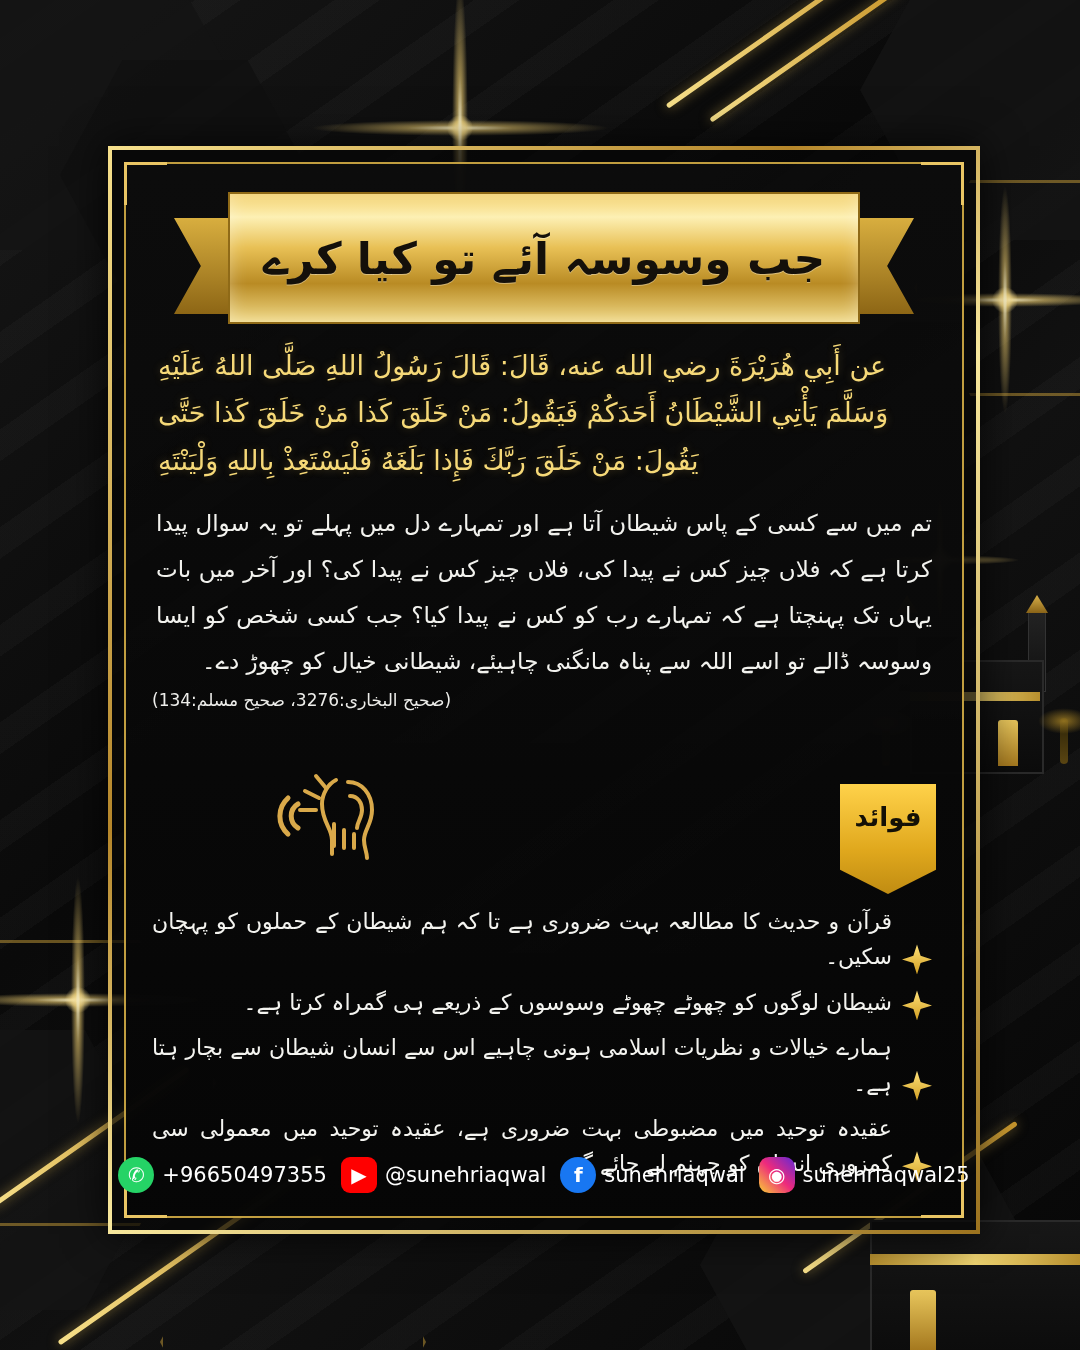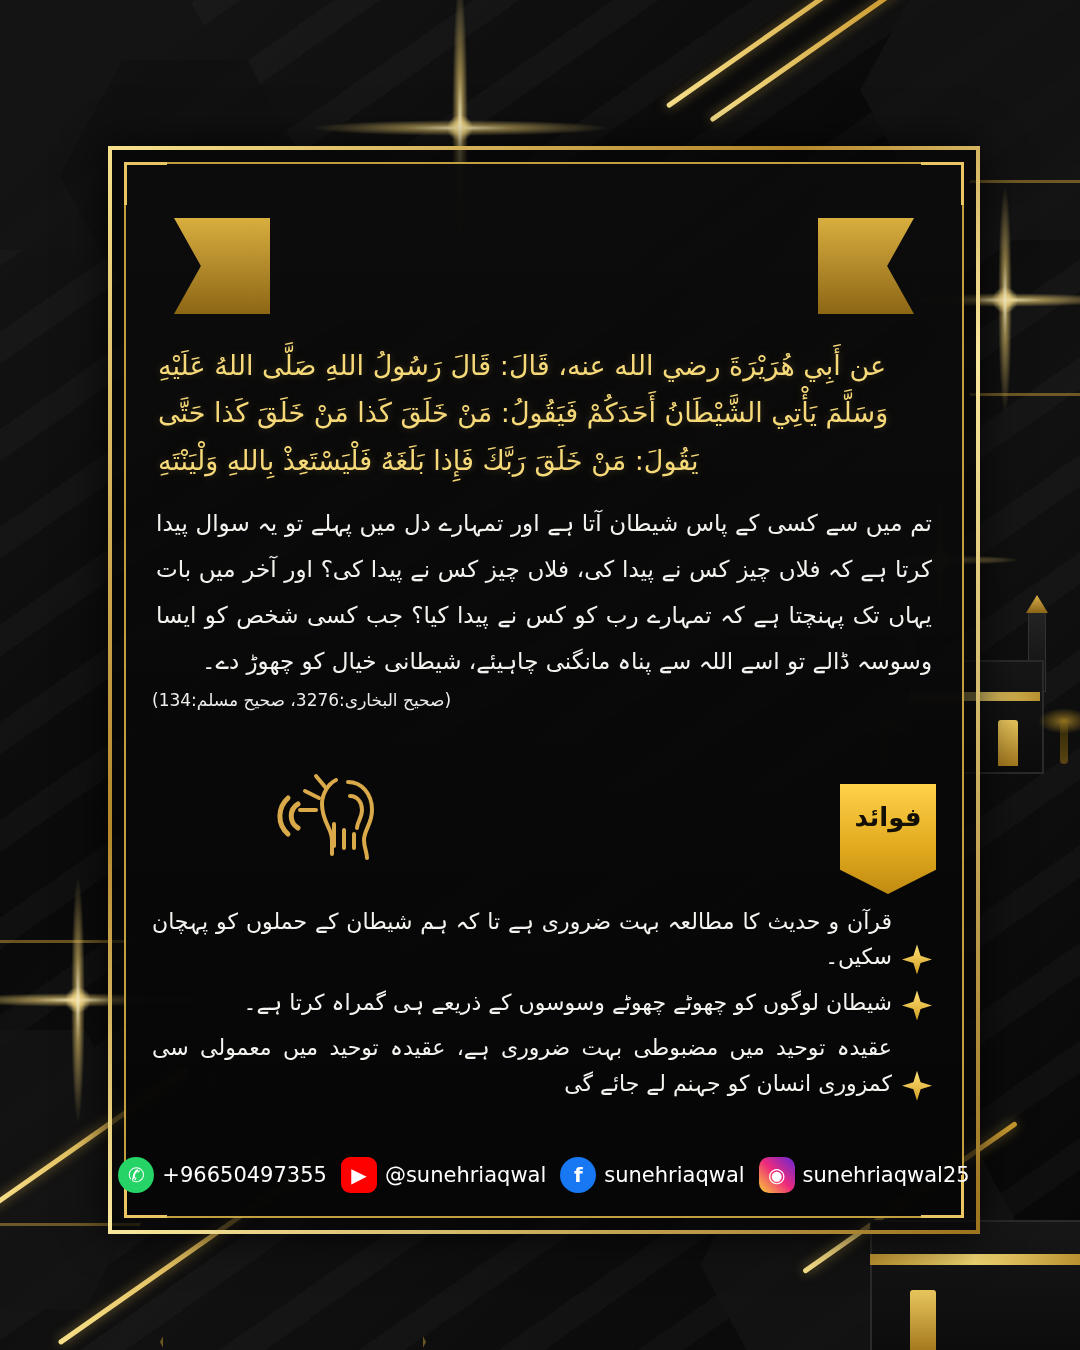--- a/index.html
+++ b/index.html
@@ -305,20 +305,23 @@
 <div class="card-outer">
   <div class="card-inner">
     <div class="card-corner cc-tl"></div>
     <div class="card-corner cc-tr"></div>
     <div class="card-corner cc-bl"></div>
     <div class="card-corner cc-br"></div>
 
     <div class="ribbon-wrap">
       <div class="ribbon-tail left"></div>
       <div class="ribbon-tail right"></div>
+      <div class="ribbon-main">
+        <div class="ribbon-title">جب وسوسہ آئے تو کیا کرے</div>
+      </div>
     </div>
 
     <div class="content">
       <div class="arabic">عن  أَبِي هُرَيْرَةَ رضي الله عنه، قَالَ: قَالَ رَسُولُ اللهِ صَلَّى اللهُ عَلَيْهِ وَسَلَّمَ يَأْتِي الشَّيْطَانُ أَحَدَكُمْ فَيَقُولُ: مَنْ خَلَقَ كَذا مَنْ خَلَقَ كَذا حَتَّى يَقُولَ: مَنْ خَلَقَ رَبَّكَ فَإِذا بَلَغَهُ فَلْيَسْتَعِذْ بِاللهِ وَلْيَنْتَهِ</div>
       <div class="urdu-white">تم میں سے کسی کے پاس شیطان آتا ہے اور تمہارے دل میں پہلے تو یہ سوال پیدا کرتا ہے کہ فلاں چیز کس نے پیدا کی، فلاں چیز کس نے پیدا کی؟ اور آخر میں بات یہاں تک پہنچتا ہے کہ تمہارے رب کو کس نے پیدا کیا؟ جب کسی شخص کو ایسا وسوسہ ڈالے تو اسے اللہ سے پناہ مانگنی چاہیئے، شیطانی خیال کو چھوڑ دے۔</div>
       <div class="reference">(صحیح البخاری:3276، صحیح مسلم:134)</div>
     </div>
 
     <div class="benefit-badge">
       <span>فوائد</span>
@@ -342,20 +345,24 @@
       <div class="benefit-row">
         <div class="b-star"></div>
         <div class="b-text">قرآن و حدیث کا مطالعہ بہت ضروری ہے تا کہ ہم شیطان کے حملوں کو پہچان سکیں۔</div>
       </div>
       <div class="benefit-row">
         <div class="b-star"></div>
         <div class="b-text">شیطان لوگوں کو چھوٹے چھوٹے وسوسوں کے ذریعے ہی گمراہ کرتا ہے۔</div>
       </div>
       <div class="benefit-row">
         <div class="b-star"></div>
+        <div class="b-text">ہمارے خیالات و نظریات اسلامی ہونی چاہیے اس سے انسان شیطان سے بچار ہتا ہے۔</div>
+      </div>
+      <div class="benefit-row">
+        <div class="b-star"></div>
         <div class="b-text">عقیدہ توحید میں مضبوطی بہت ضروری ہے، عقیدہ توحید میں معمولی سی کمزوری انسان کو جہنم لے جائے گی</div>
       </div>
     </div>
 
     <div class="footer">
       <div class="f-item">
         <div class="f-icon ic-whatsapp">✆</div>
         <div class="f-text">+96650497355</div>
       </div>
       <div class="f-item">

